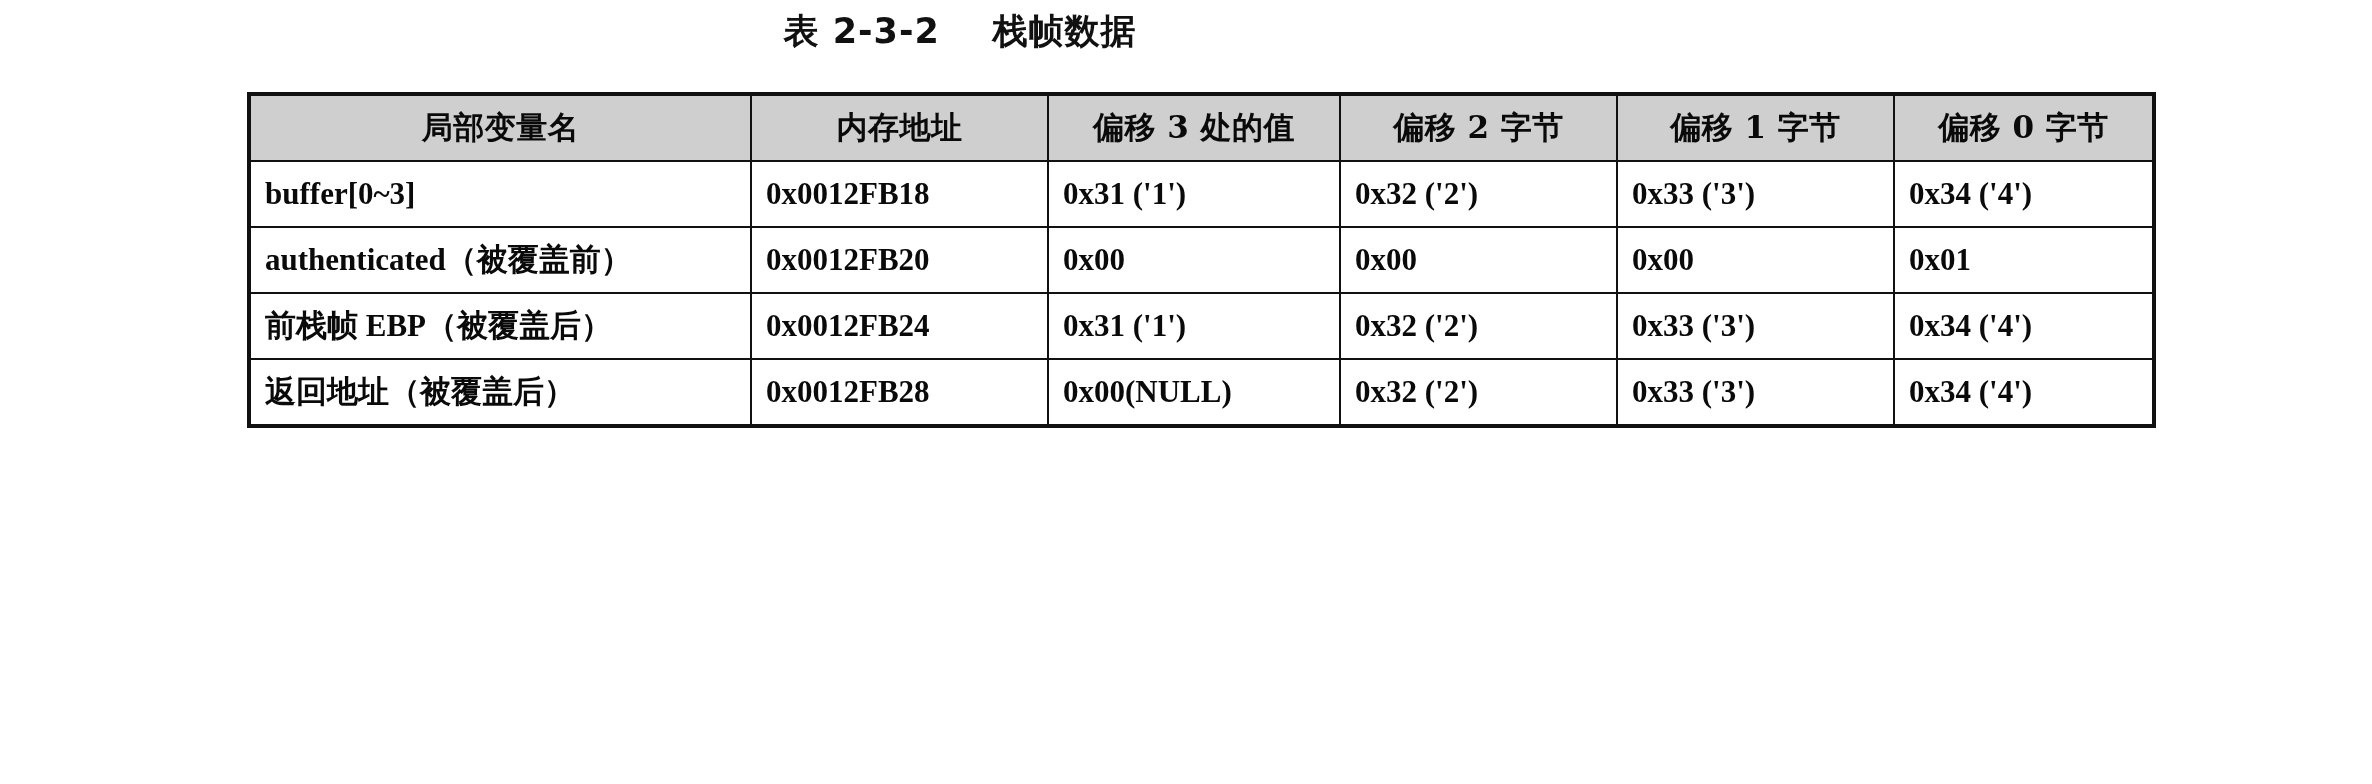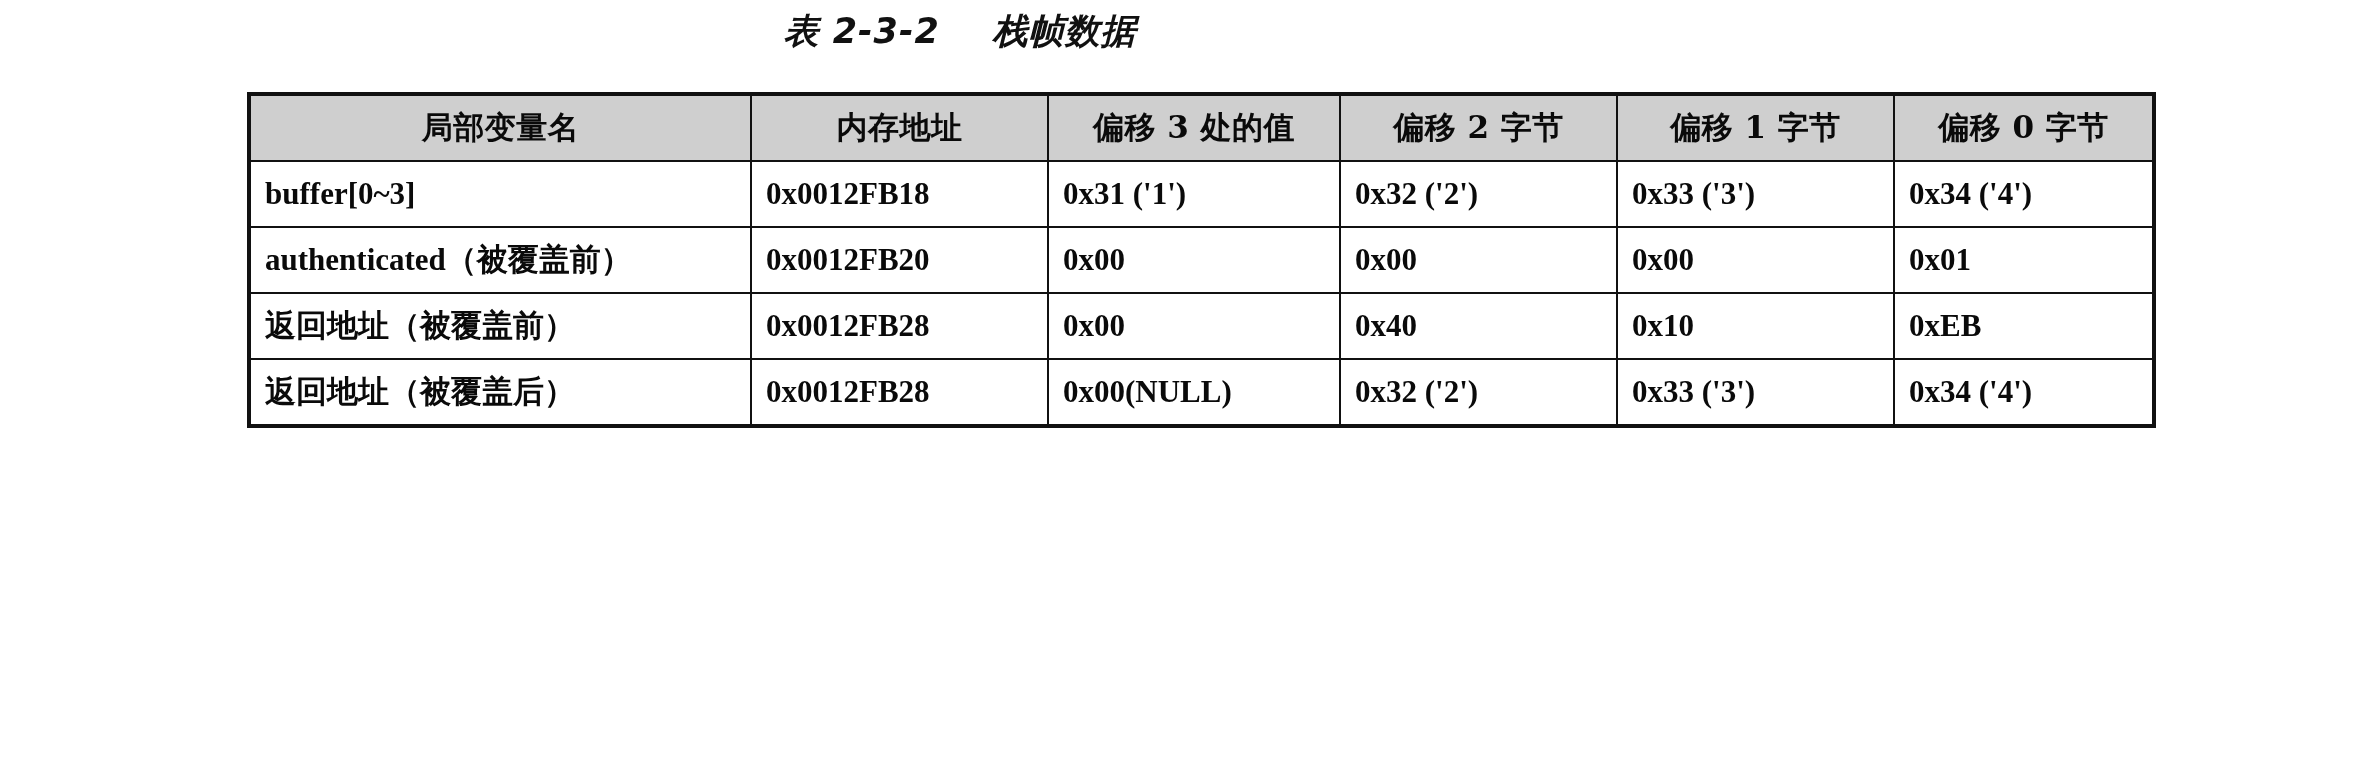--- a/index.html
+++ b/index.html
@@ -27,21 +27,20 @@
     left: 0;
     top: 8px;
     width: 1920px;
     text-align: center;
     font-family: "DejaVu Sans", "Liberation Sans", sans-serif;
     font-weight: bold;
     font-size: 35px;
     letter-spacing: 1px;
     color: #111;
     white-space: pre;
-    font-style: italic;
   }
   .table-wrap {
     position: absolute;
     left: 247px;
     top: 92px;
     width: 1905px;
     border-radius: 28px;
   }
   table.stack-frame {
     border-collapse: collapse;
@@ -123,26 +122,26 @@
         </tr>
         <tr>
           <td class="c0">authenticated（被覆盖前）</td>
           <td>0x0012FB20</td>
           <td>0x00</td>
           <td>0x00</td>
           <td>0x00</td>
           <td>0x01</td>
         </tr>
         <tr>
-          <td class="c0">返回地址（被覆盖前）</td>
-          <td>0x0012FB28</td>
-          <td>0x00</td>
-          <td>0x40</td>
-          <td>0x10</td>
-          <td>0xEB</td>
+          <td class="c0">前栈帧 EBP（被覆盖后）</td>
+          <td>0x0012FB24</td>
+          <td>0x31 ('1')</td>
+          <td>0x32 ('2')</td>
+          <td>0x33 ('3')</td>
+          <td>0x34 ('4')</td>
         </tr>
         <tr>
           <td class="c0">返回地址（被覆盖后）</td>
           <td>0x0012FB28</td>
           <td>0x00(NULL)</td>
           <td>0x32 ('2')</td>
           <td>0x33 ('3')</td>
           <td>0x34 ('4')</td>
         </tr>
       </tbody>

